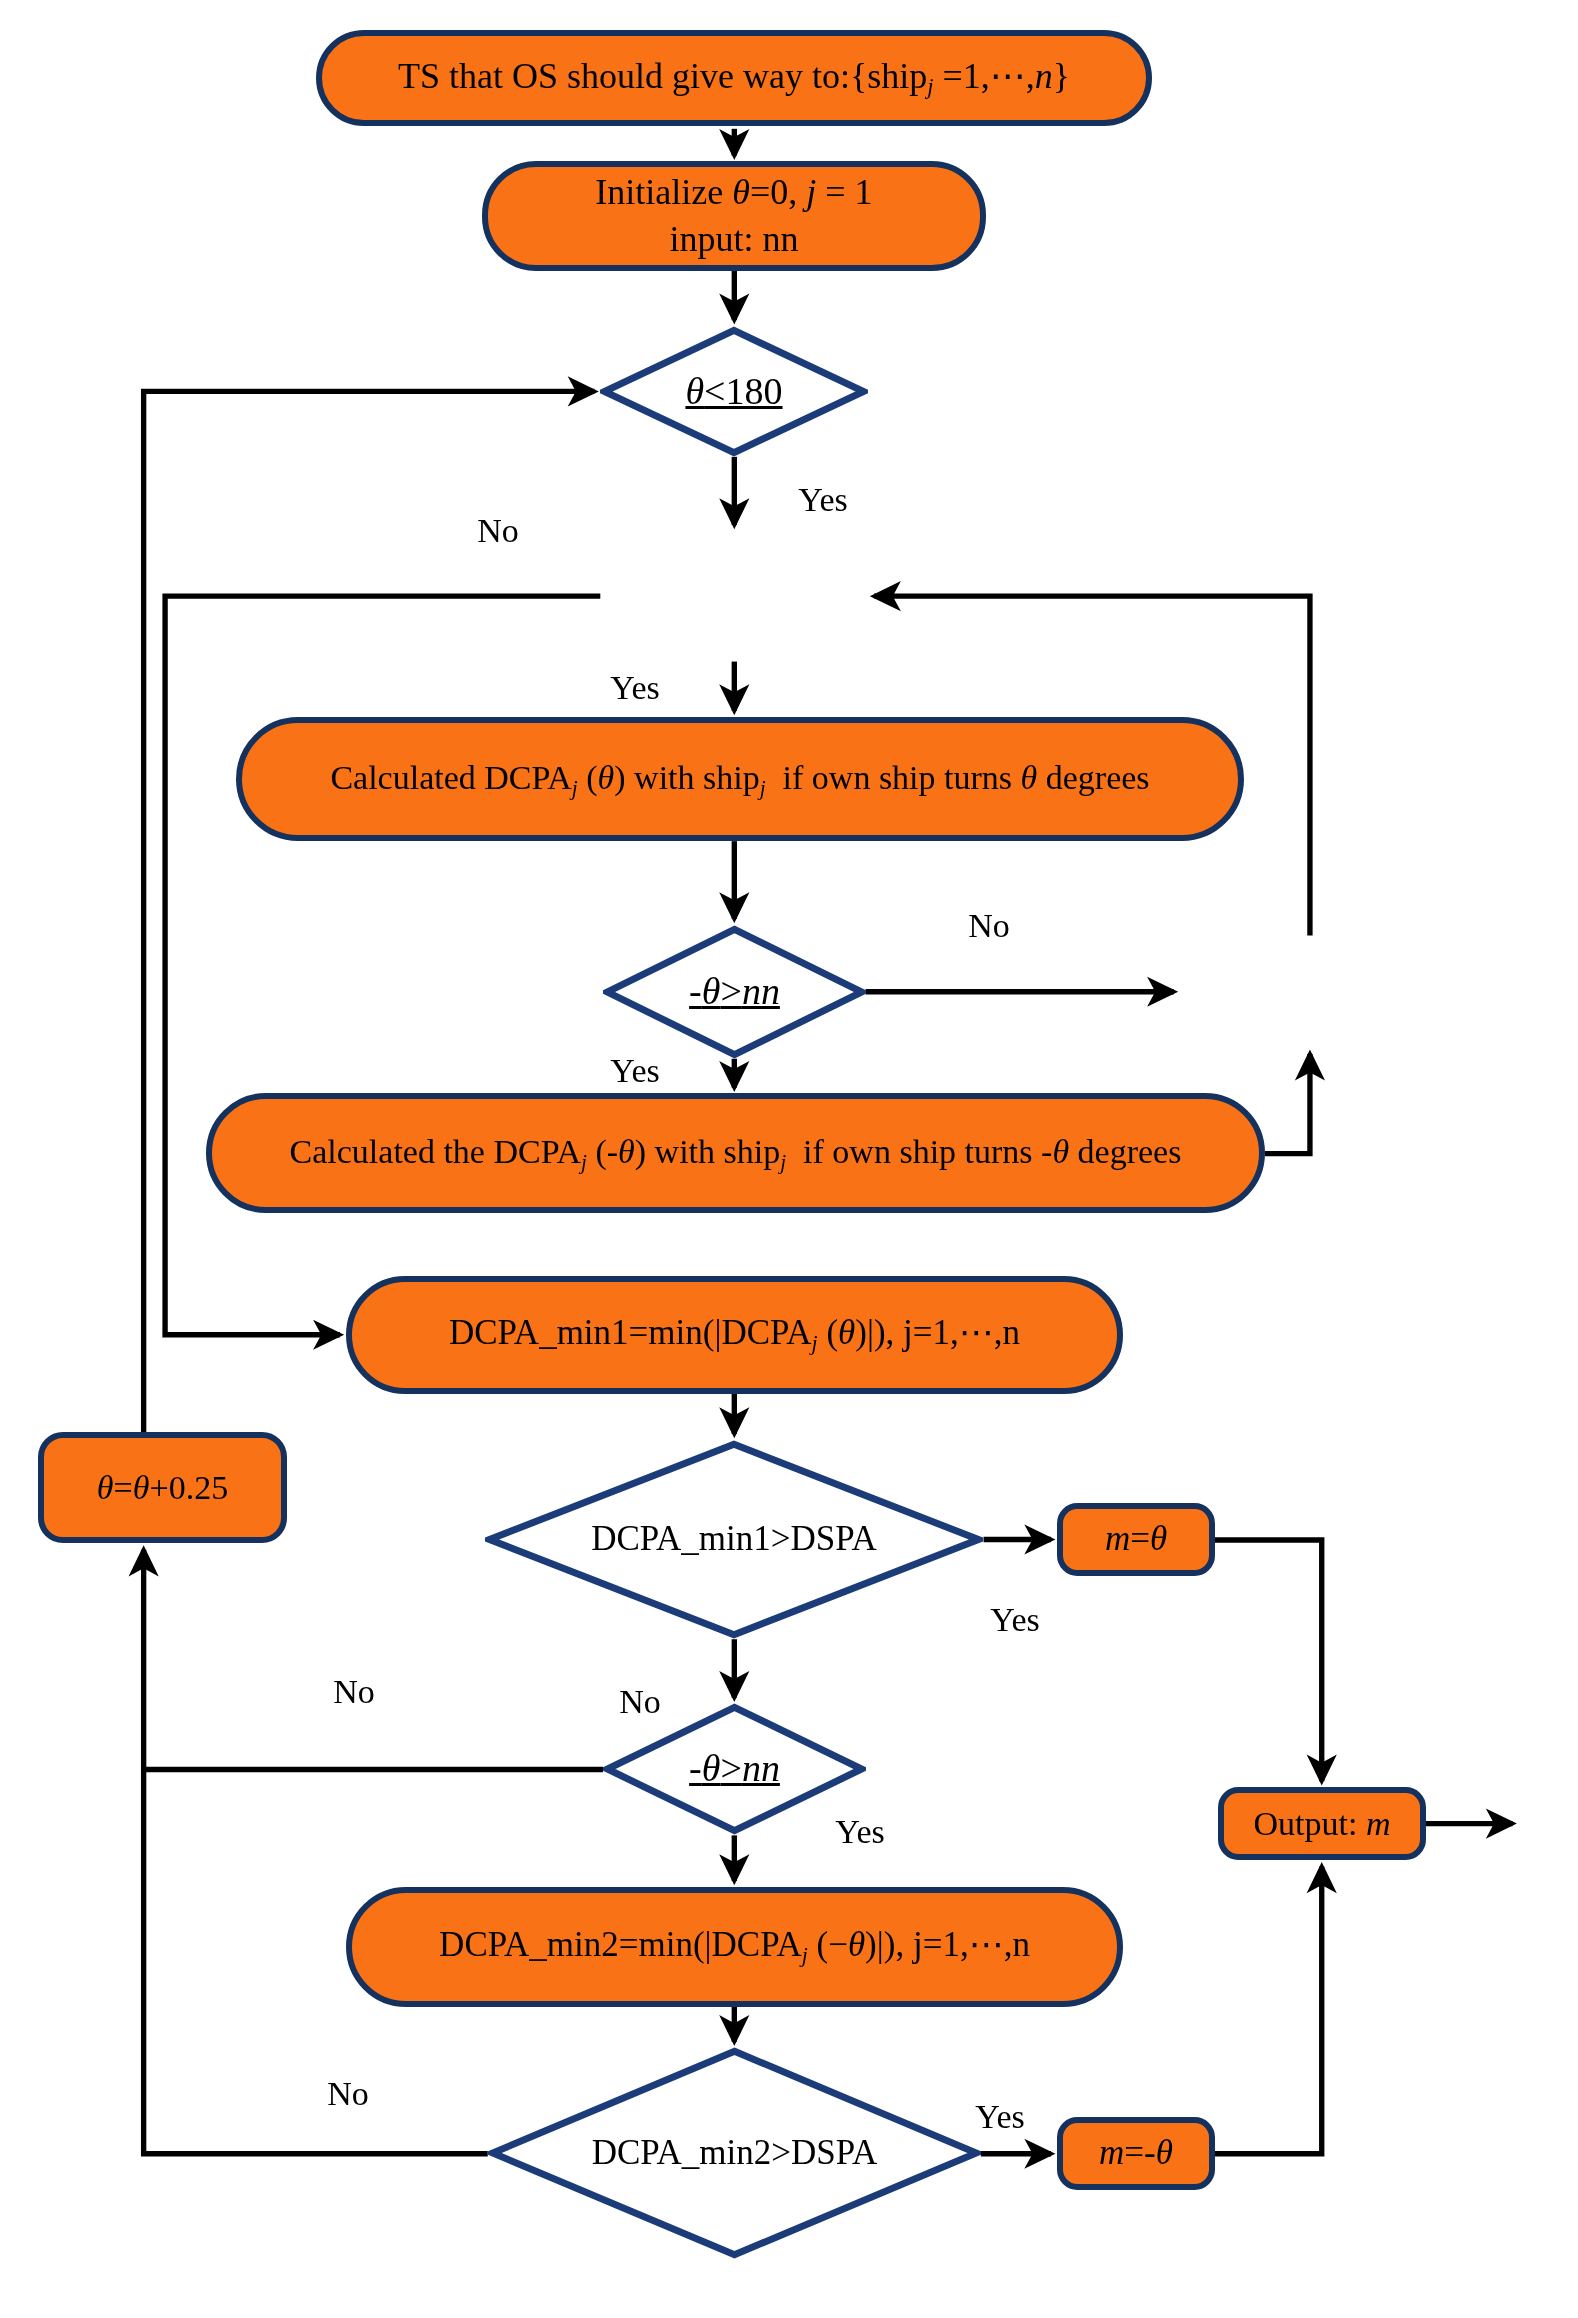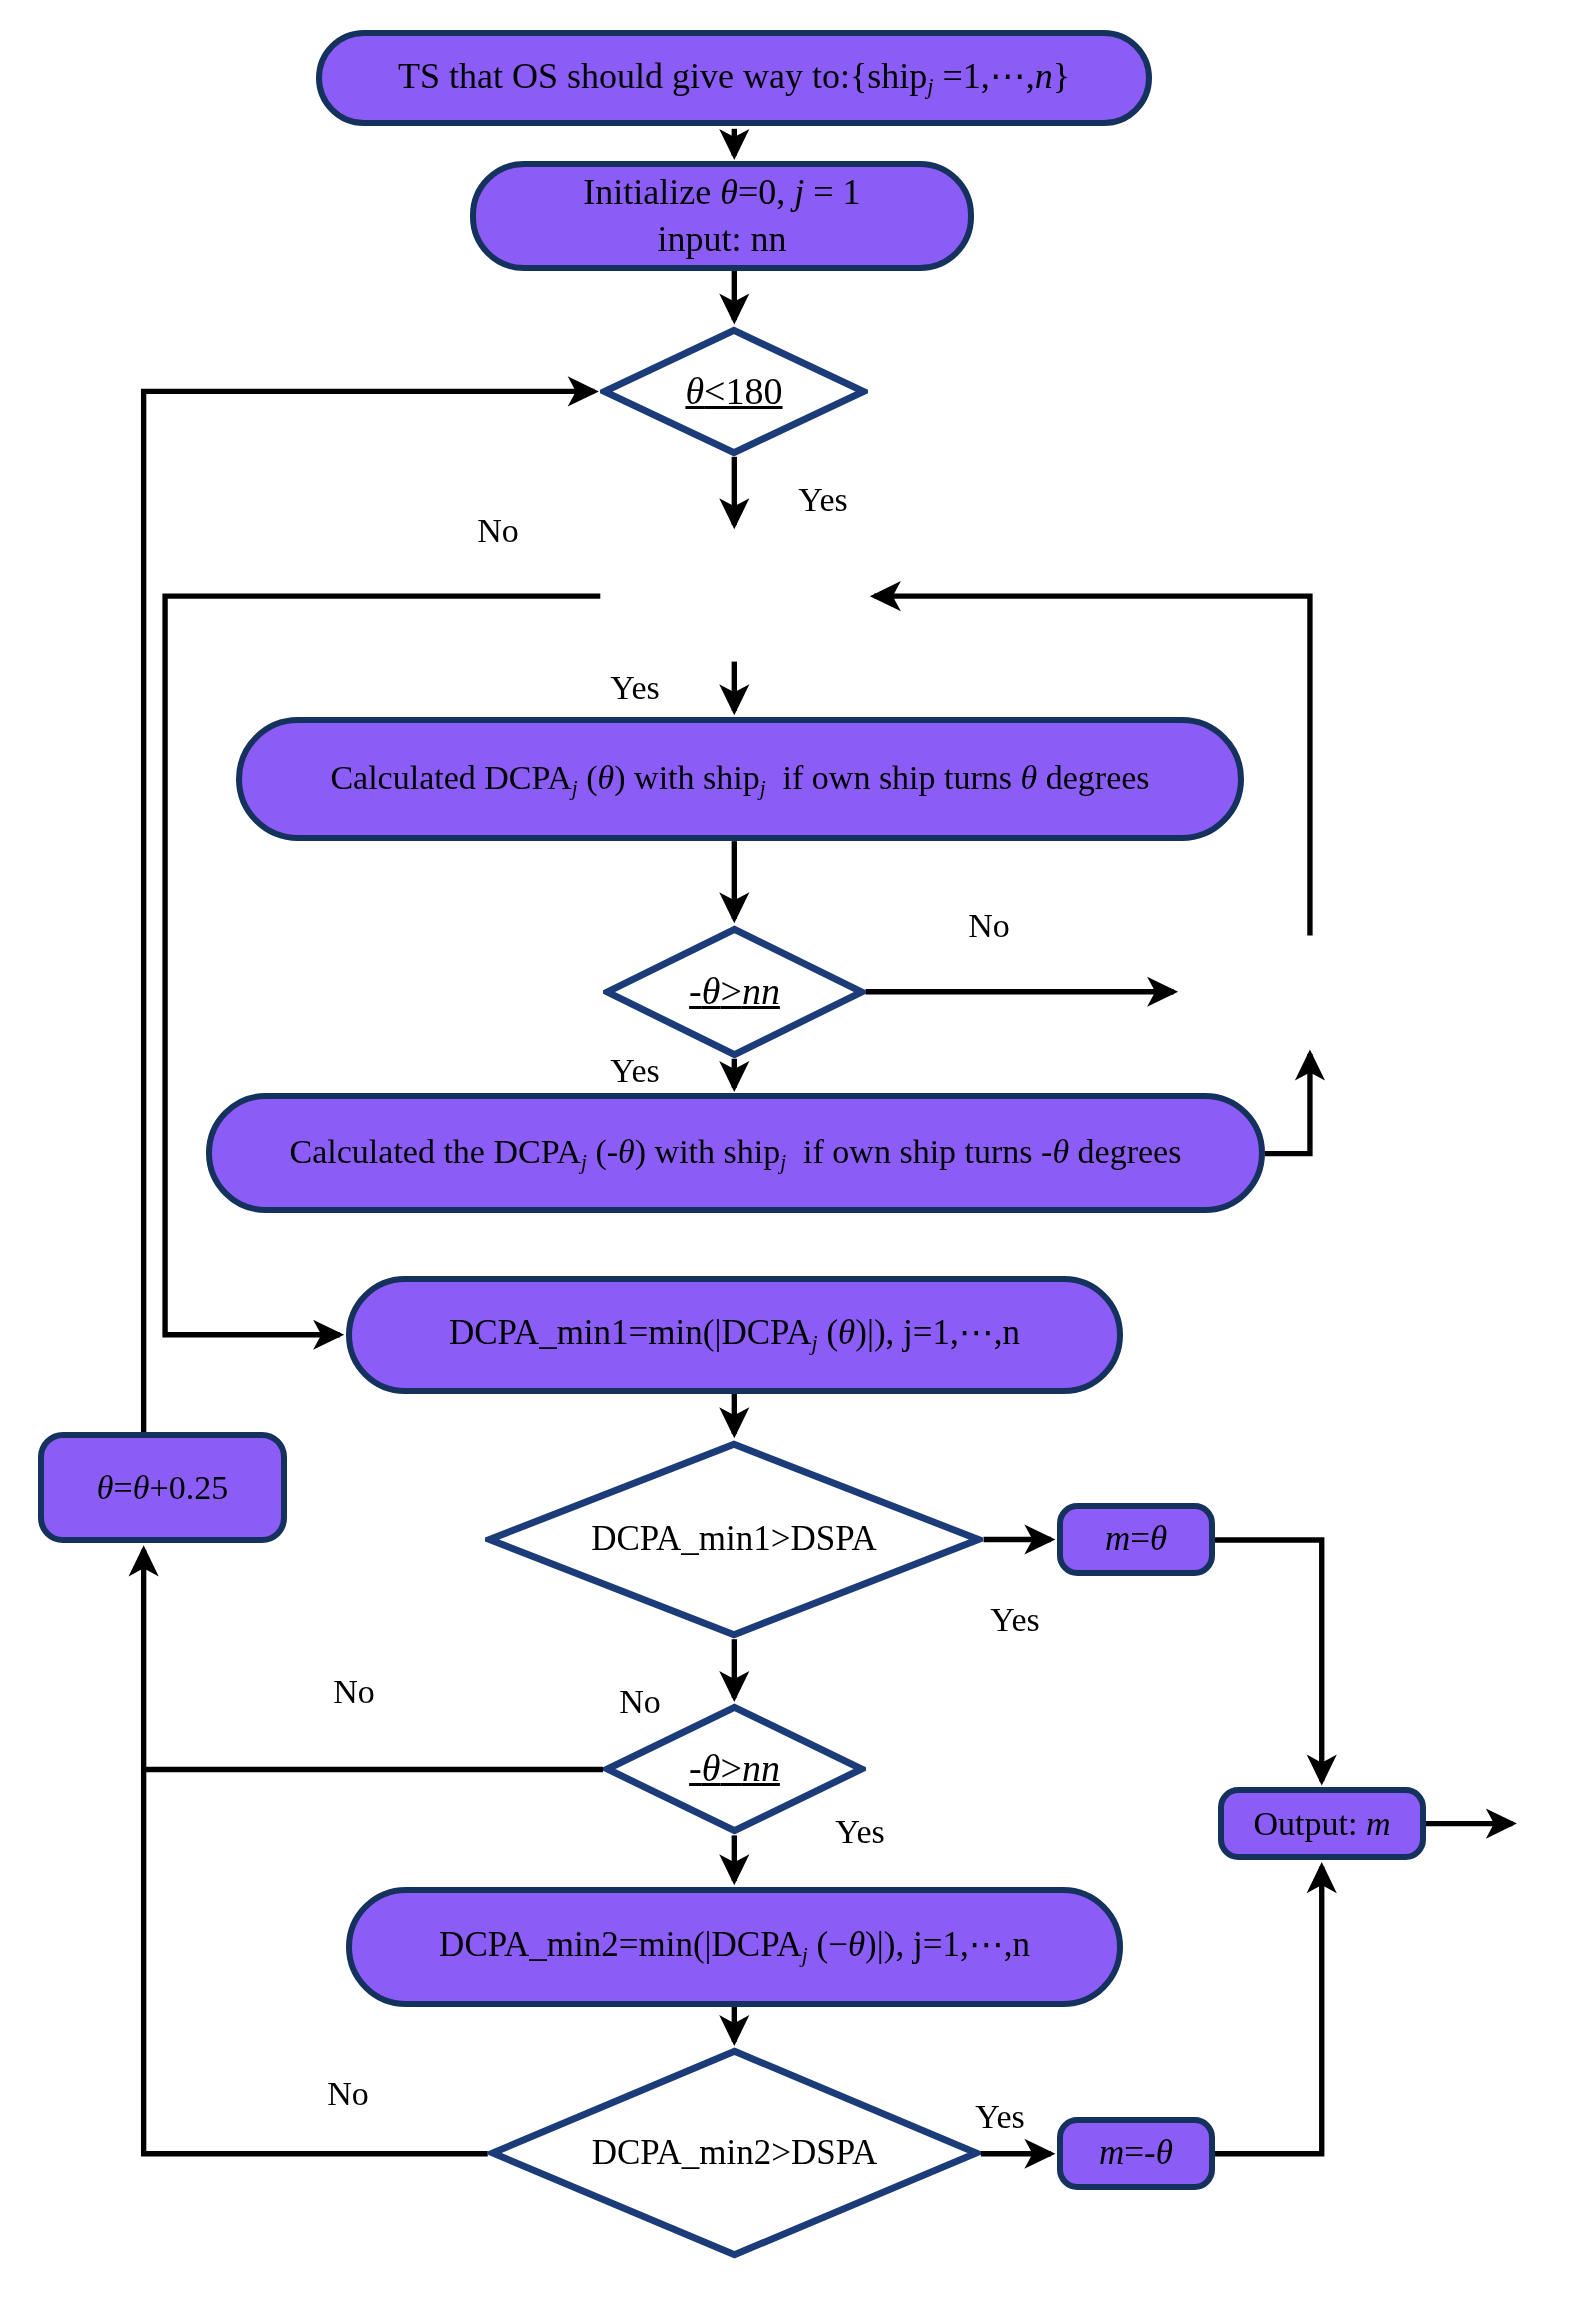--- a/index.html
+++ b/index.html
@@ -19,21 +19,21 @@
     overflow:hidden;
   }
   #edges{position:absolute;left:0;top:0;width:1579px;height:2319px;}
   #edges path{stroke:var(--connector);stroke-width:10;fill:none;}
   #arrowhead path{fill:var(--connector);stroke:none;}
   .node{
     position:absolute;
     box-sizing:border-box;
     display:flex;align-items:center;justify-content:center;
     text-align:center;
-    background:#8b5cf6;
+    background:#f97316;
     line-height:1.15;
   }
   .stadium,.rect{border:6.4px solid var(--box-border);}
   .diamond{background:transparent;border:none;}
   .diamond-svg{position:absolute;left:0;top:0;}
   .node-text{position:relative;padding:0 10.7px;}
   .two-line{flex-direction:column;justify-content:space-evenly;}
   .two-line .node-text{padding:0;}
   .edge-label{
     position:absolute;
@@ -77,21 +77,21 @@
     <path d="M2266,4018 L2466,4018 L2466,3482" marker-end="url(#arrowhead)"></path>
     <path d="M910,4018 L268,4018 L268,2891" marker-end="url(#arrowhead)"></path>
     <path d="M268,2672 L268,730 L1109,730" marker-end="url(#arrowhead)"></path>
     <path d="M2660,3402 L2822,3402" marker-end="url(#arrowhead)"></path>
   </svg>
 
   <div class="node stadium f68" style="left:316px;top:29.5px;width:836px;height:96px;border-radius:48px;">
     <span class="node-text">TS that OS should give way to:{ship<sub><i>j</i></sub> =1,⋯,<i>n</i>}</span>
   </div>
 
-  <div class="node stadium two-line f68" style="left:470px;top:161px;width:504px;height:110px;border-radius:54px;">
+  <div class="node stadium two-line f68" style="left:482px;top:161px;width:504px;height:110px;border-radius:54px;">
     <span class="node-text">Initialize <i>θ</i>=0, <i>j</i> = 1</span>
     <span class="node-text">input: nn</span>
   </div>
 
   <div class="node diamond f70" style="left:600px;top:326px;width:268px;height:131px;">
       <svg width="268" height="131" viewBox="0 0 500 244" class="diamond-svg">
         <polygon points="250,8 492,122 250,236 8,122" fill="#ffffff" stroke="#1B3C78" stroke-width="13"></polygon>
       </svg>
     <span class="node-text"><i>θ</i>&lt;180</span>
   </div>

